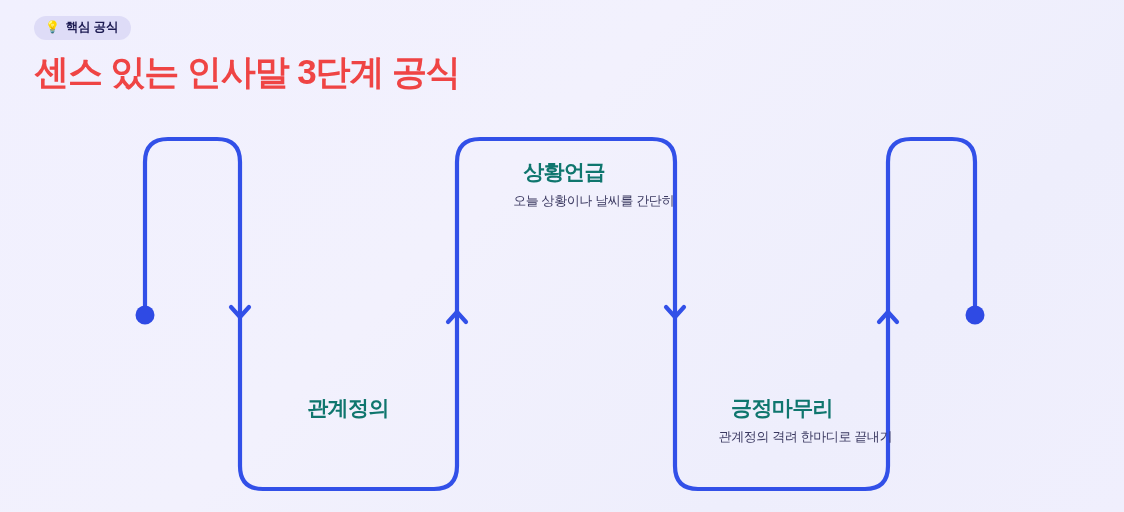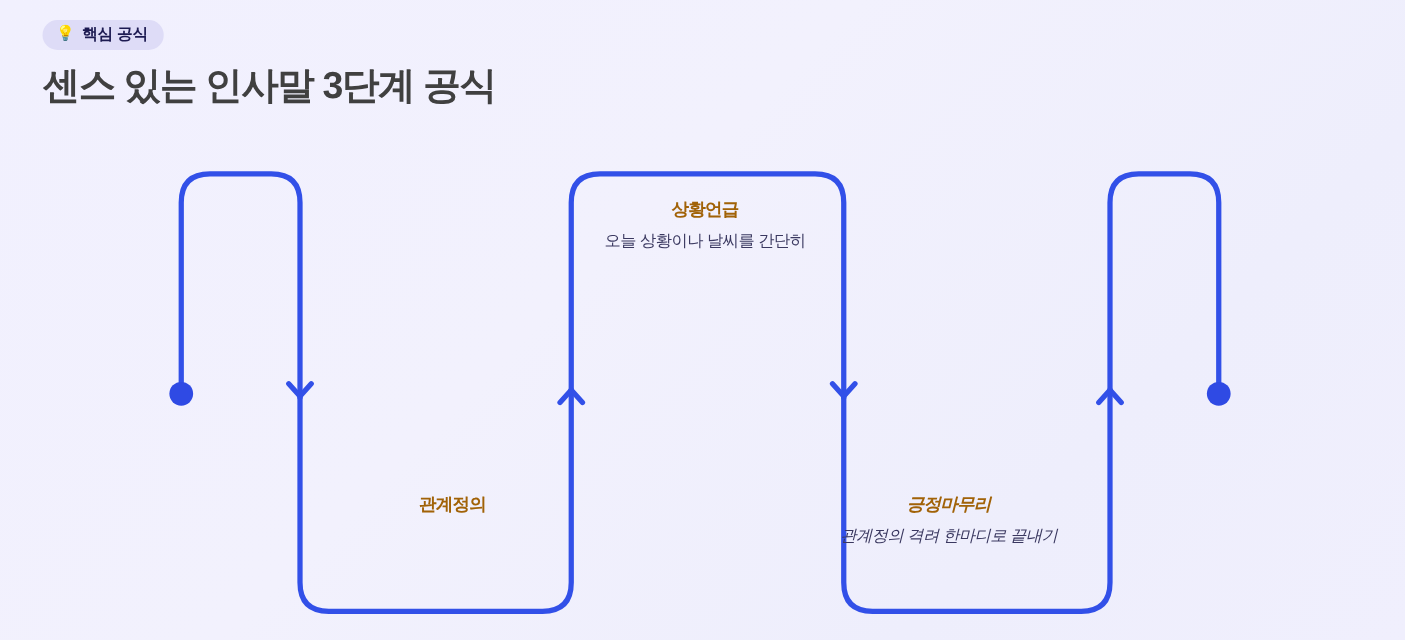--- a/index.html
+++ b/index.html
@@ -48,23 +48,23 @@
 
   #badge .bulb {
     font-size: 12px;
     line-height: 1;
     display: inline-block;
     transform: translateY(-0.5px);
   }
 
   #page-title {
     margin-top: 11px;
-    font-size: 30px;
+    font-size: 35px;
     font-weight: 800;
-    color: #404040;
+    color: #ef4444;
     letter-spacing: -1.1px;
     line-height: 1.18;
     white-space: nowrap;
   }
 
   
   #flow-svg {
     position: absolute;
     left: 0;
     top: 0;
@@ -74,39 +74,40 @@
   }
 
   
   .step {
     position: absolute;
     text-align: center;
     width: 220px;
   }
 
   .step-title {
-    font-size: 14px;
+    font-size: 21px;
     font-weight: 800;
-    color: #a16207;
+    color: #0f766e;
     letter-spacing: -0.6px;
     line-height: 1.25;
   }
 
   .step-desc {
     margin-top: 7px;
     font-size: 13px;
     font-weight: 400;
     color: #3a3860;
     letter-spacing: -0.4px;
     line-height: 1.42;
+    text-align: right;
   }
 
-  #step-0 { left: 252px; top: 395px; }
+  #step-0 { left: 238px; top: 395px; }
   #step-1 { left: 454px; top: 159px; }
-  #step-2 { left: 649px; top: 395px; font-style: italic; }
+  #step-2 { left: 672px; top: 395px; }
 </style>
 </head>
 <body>
 
 <div id="stage">
 
   <div id="header">
     <div id="badge">
       <span class="bulb">💡</span>
       <span>핵심 공식</span>

